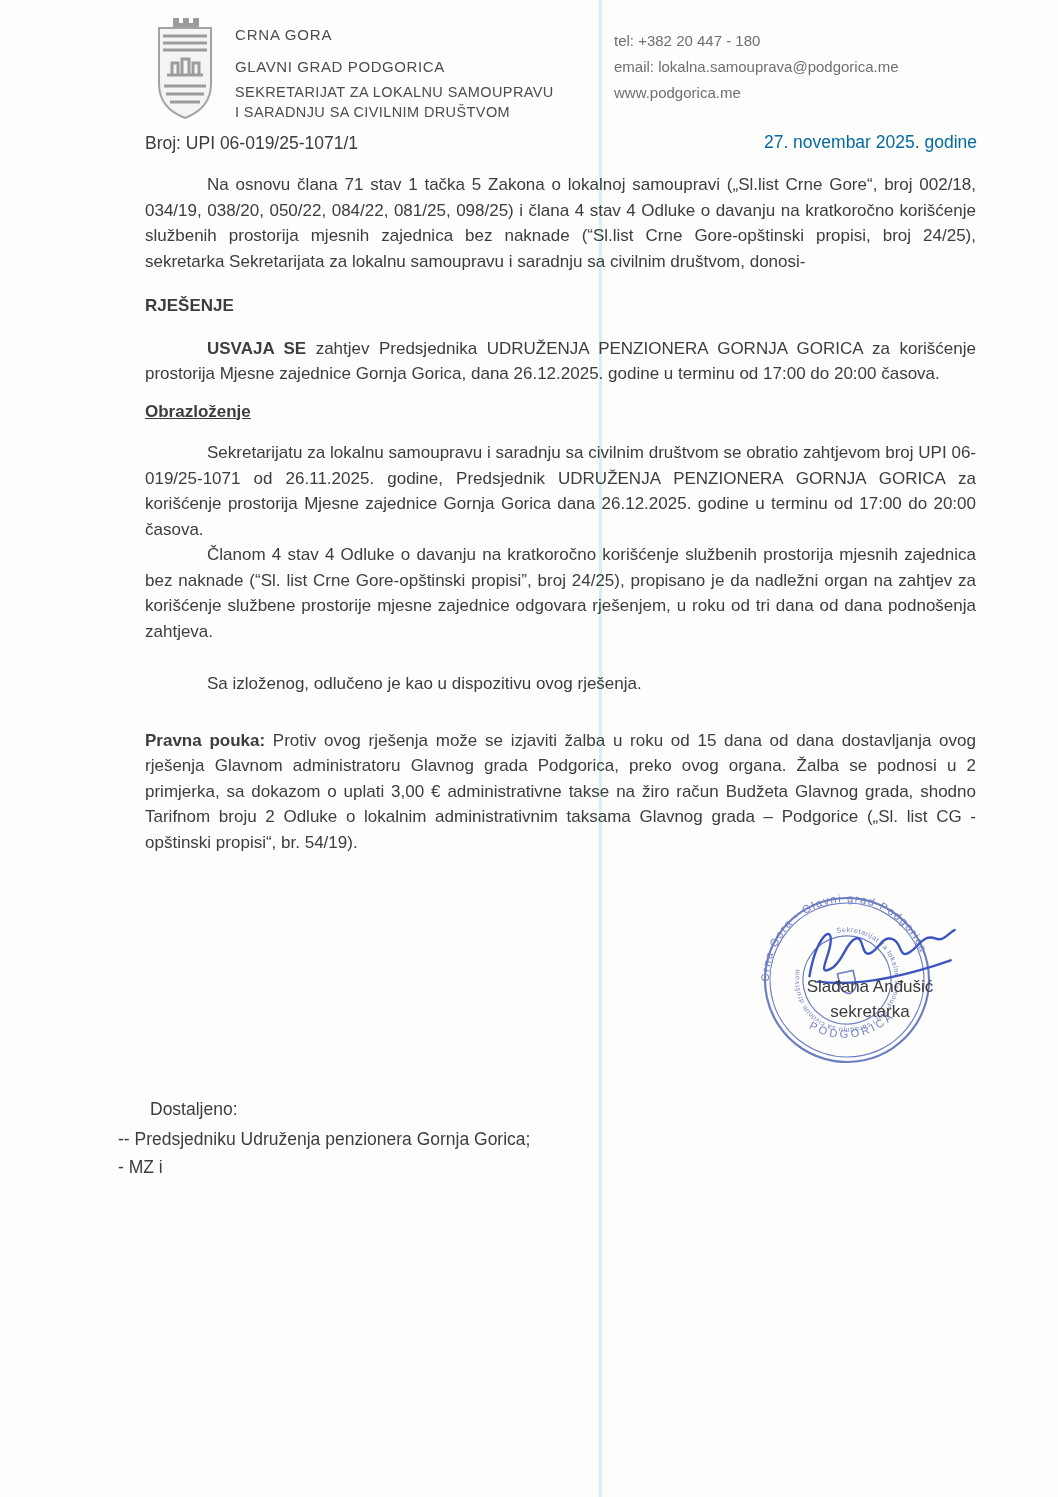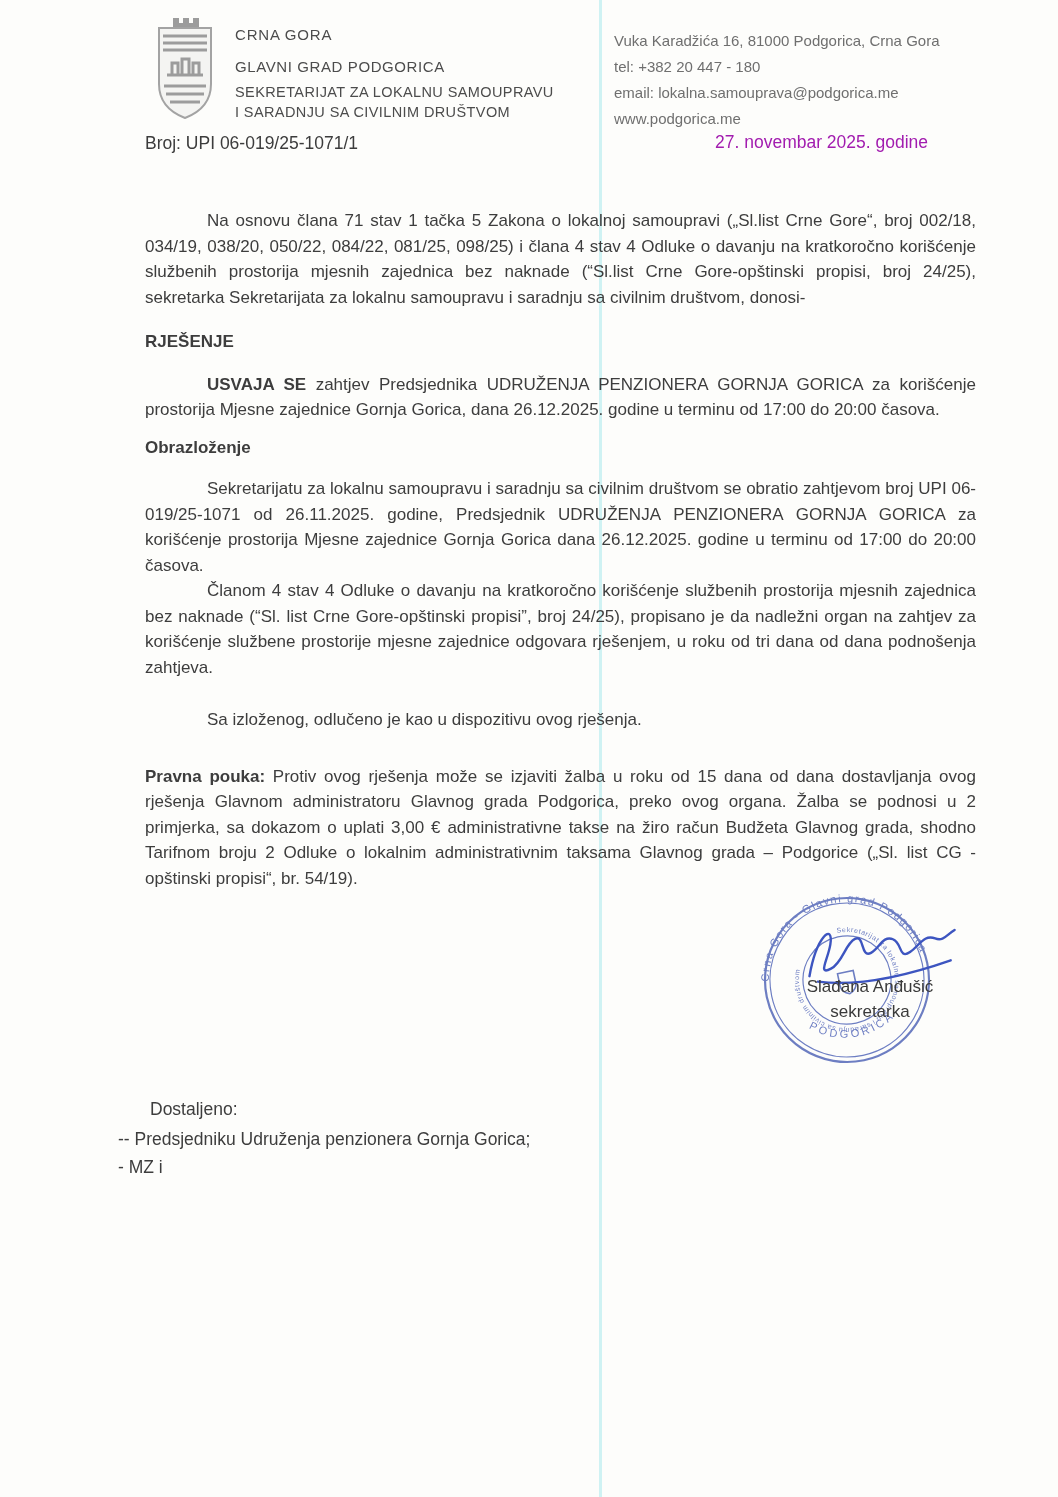--- a/index.html
+++ b/index.html
@@ -23,30 +23,30 @@
   .coat { position:absolute; left:153px; top:16px; width:64px; height:106px; }
   .org-block { position:absolute; left:235px; top:26px; color:#4c4c4c; }
   .org-line1 { font-size:15px; letter-spacing:.8px; margin-bottom:15px; }
   .org-line2 { font-size:15px; letter-spacing:.6px; margin-bottom:9px; }
   .org-line3 { font-size:14.5px; letter-spacing:.4px; margin-bottom:4px; }
   .org-line4 { font-size:14.5px; letter-spacing:.4px; }
 
   .contact-block { position:absolute; left:614px; top:28px; color:#6f6f6f; font-size:15px; line-height:26px; }
 
   .doc-number { position:absolute; left:145px; top:133px; font-size:17.5px; color:#3c3c3c; }
-  .doc-date { position:absolute; left:715px; top:132px; width:262px; font-size:17.5px; color:#a21caf; }
+  .doc-date { position:absolute; left:715px; top:132px; width:262px; text-align:right; font-size:17.5px; color:#0369a1; }
 
   
   .doc-body {
     position:absolute; left:145px; top:172px; width:831px;
-    font-size:17px; line-height:25.5px; text-align:justify; color:#3d3d3d;margin-top:36px;
+    font-size:17px; line-height:25.5px; text-align:justify; color:#3d3d3d;
   }
   .doc-body p.ind { text-indent:62px; }
   .h-center { font-weight:bold; margin-top:19px; margin-bottom:17px; font-size:17px; }
-  .h-center.obraz { margin-top:12px; margin-bottom:16px; }
+  .h-center.obraz { margin-top:12px; margin-bottom:16px;text-decoration:underline; }
   .mt-block { margin-top:27px; }
   .mt-legal { margin-top:31px; }
   b.lead { font-weight:bold; }
 
   
   .stamp-wrap { position:absolute; left:742px; top:880px; width:220px; height:200px; }
   .stamp-svg { transform:rotate(-12deg); opacity:.8; }
   .sig-svg { position:absolute; left:798px; top:915px; transform:rotate(-4deg); }
   .sig-name { position:absolute; left:770px; top:977px; width:200px; text-align:center; font-size:17px; color:#3a3a3a; }
   .sig-title { position:absolute; left:770px; top:1002px; width:200px; text-align:center; font-size:17px; color:#3a3a3a; }
@@ -80,21 +80,20 @@
   </svg>
 
   <div class="org-block">
     <div class="org-line1">CRNA GORA</div>
     <div class="org-line2">GLAVNI GRAD PODGORICA</div>
     <div class="org-line3">SEKRETARIJAT ZA LOKALNU SAMOUPRAVU</div>
     <div class="org-line4">I SARADNJU SA CIVILNIM DRUŠTVOM</div>
   </div>
 
   <div class="contact-block">
-    <div>Vuka Karadžića 16, 81000 Podgorica, Crna Gora</div>
     <div>tel: +382 20 447 - 180</div>
     <div>email: lokalna.samouprava@podgorica.me</div>
     <div>www.podgorica.me</div>
   </div>
 
   <div class="doc-number">Broj: UPI 06-019/25-1071/1</div>
   <div class="doc-date">27. novembar 2025. godine</div>
 
   <div class="doc-body">
     <p class="ind">Na osnovu člana 71 stav 1 tačka 5 Zakona o lokalnoj samoupravi („Sl.list Crne Gore“, broj 002/18, 034/19, 038/20, 050/22, 084/22, 081/25, 098/25) i člana 4 stav 4 Odluke o davanju na kratkoročno korišćenje službenih prostorija mjesnih zajednica bez naknade (“Sl.list Crne Gore-opštinski propisi, broj 24/25), sekretarka Sekretarijata za lokalnu samoupravu i saradnju sa civilnim društvom, donosi-</p>

